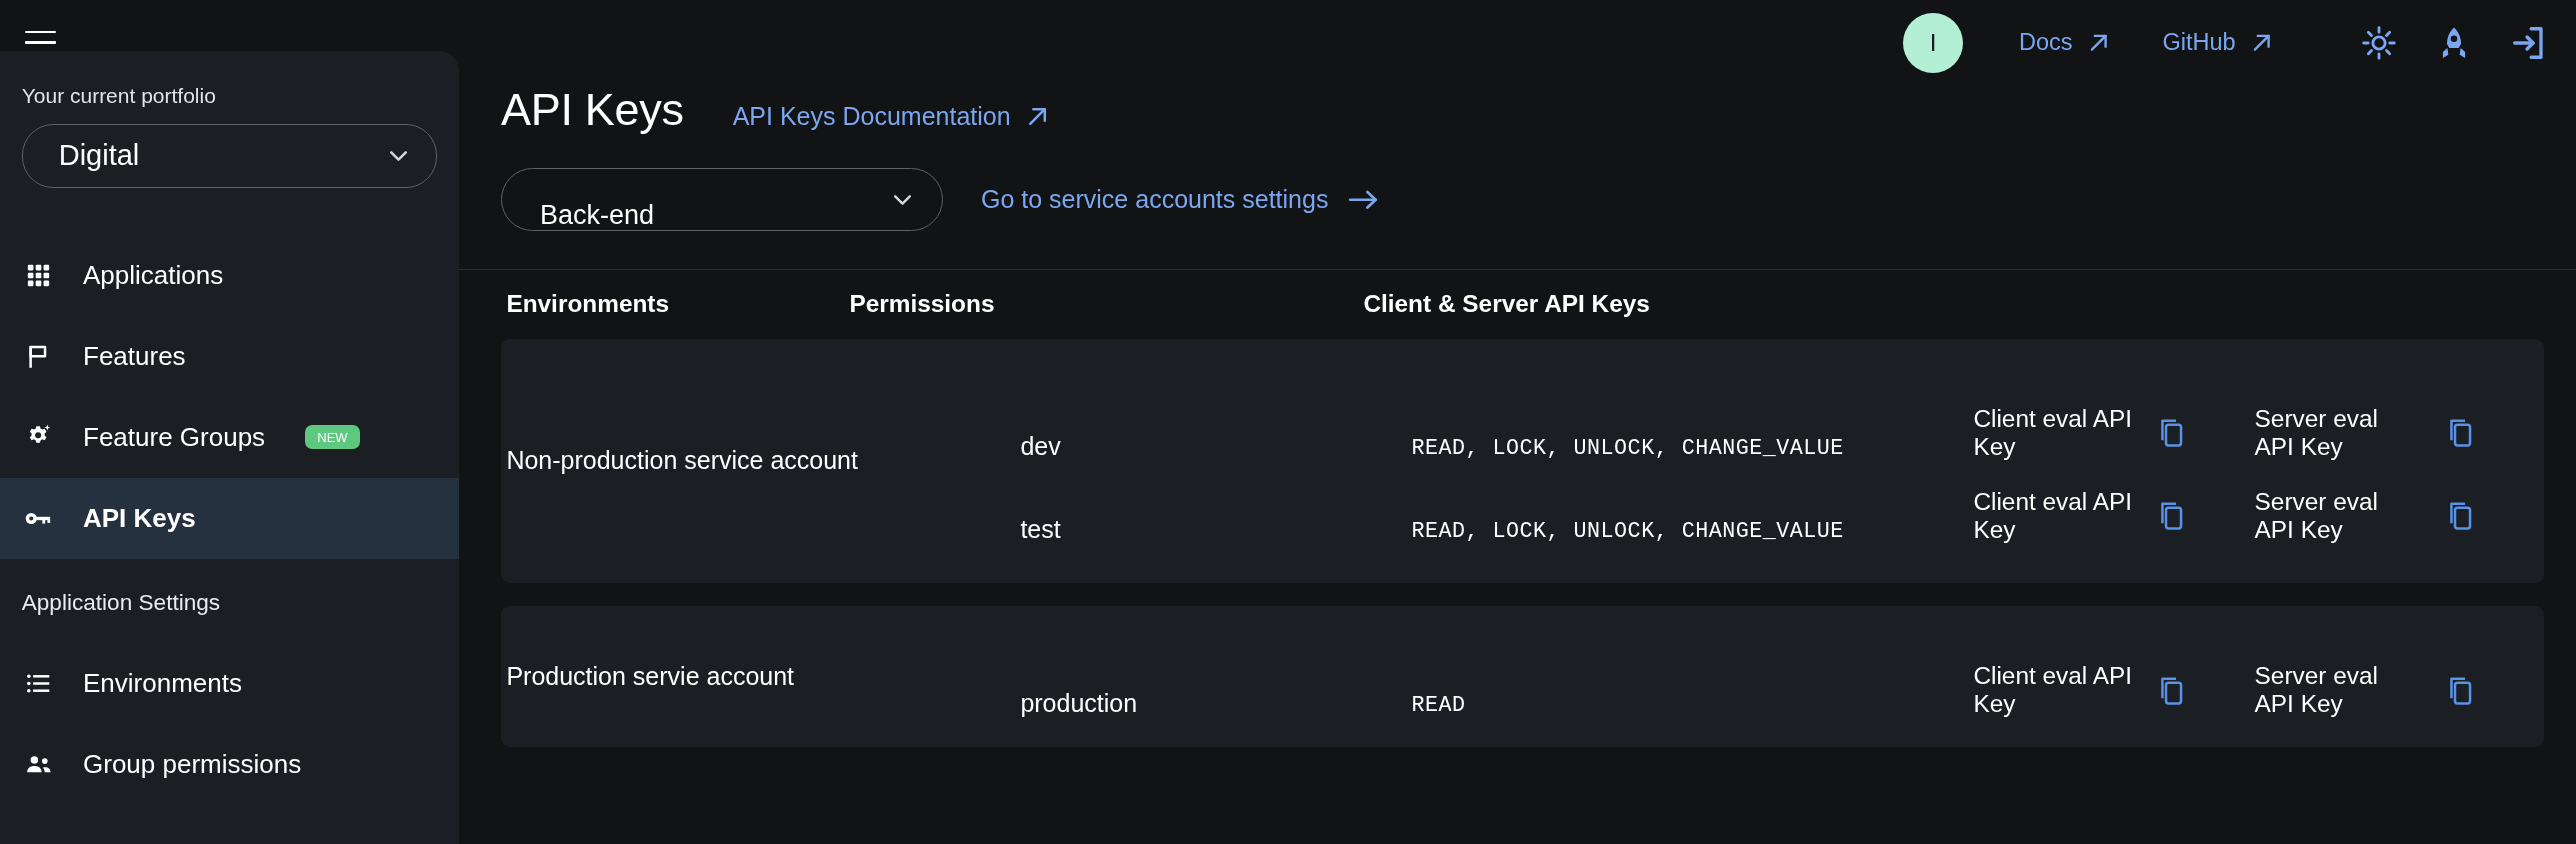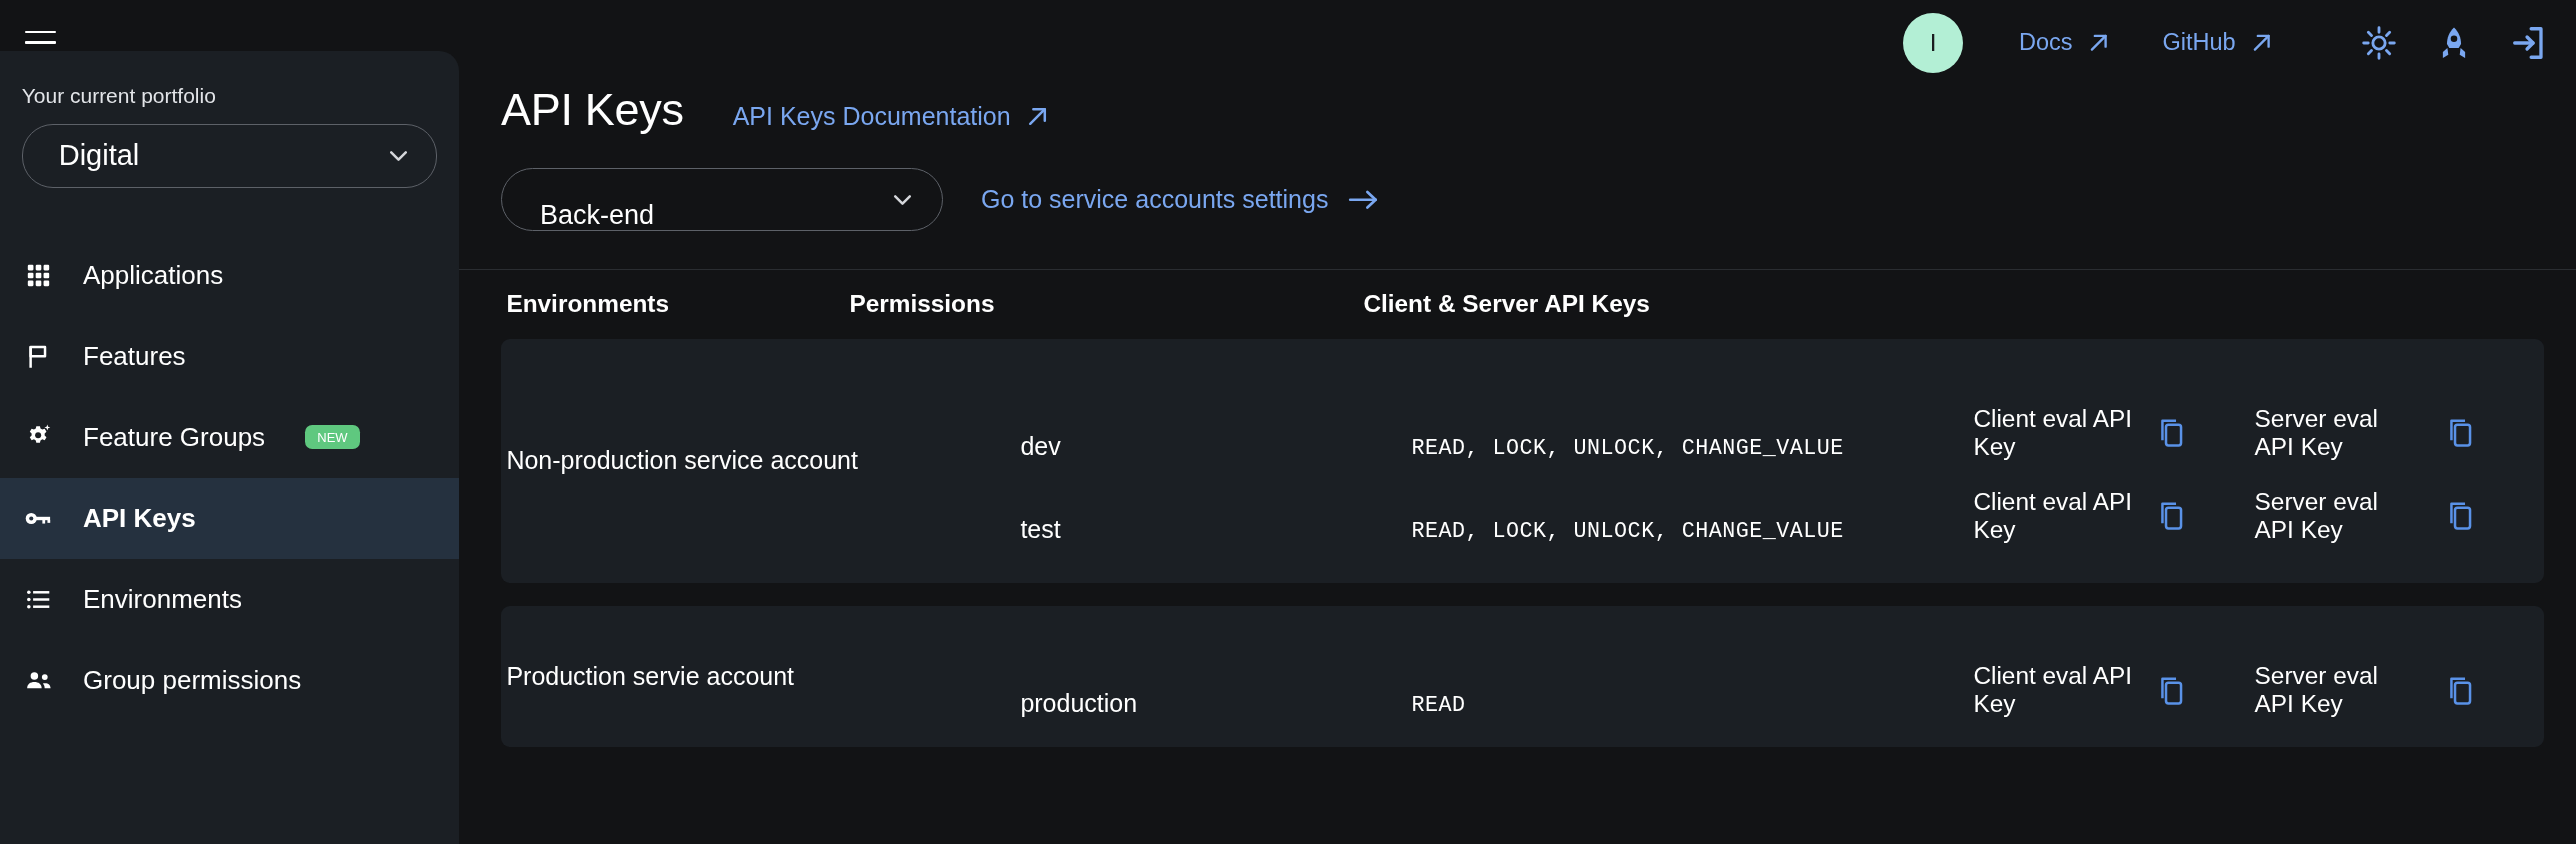--- a/index.html
+++ b/index.html
@@ -253,20 +253,21 @@
           <circle cx="6" cy="12" r="4.6"></circle>
             <circle cx="6" cy="12" r="1.7" fill="#25313f"></circle>
           <rect x="9.6" y="10.6" width="12" height="2.8"></rect>
           <rect x="15.2" y="13.2" width="2.3" height="3.0"></rect>
           <rect x="19.4" y="13.2" width="2.3" height="2.4"></rect>
         </svg>
       </span>
       <span class="nlabel">API Keys</span>
     </div>
 
+    <div class="section-head">Application Settings</div>
 
     <div class="nav-item">
       <span class="nico">
         <svg viewBox="0 0 24 24" width="27" height="27" fill="#ffffff">
           <circle cx="3.4" cy="5.6" r="1.6"></circle>
             <rect x="7.2" y="4.5" width="14.4" height="2.2"></rect>
           <circle cx="3.4" cy="12" r="1.6"></circle>
             <rect x="7.2" y="10.9" width="14.4" height="2.2"></rect>
           <circle cx="3.4" cy="18.4" r="1.6"></circle>
             <rect x="7.2" y="17.3" width="14.4" height="2.2"></rect>

